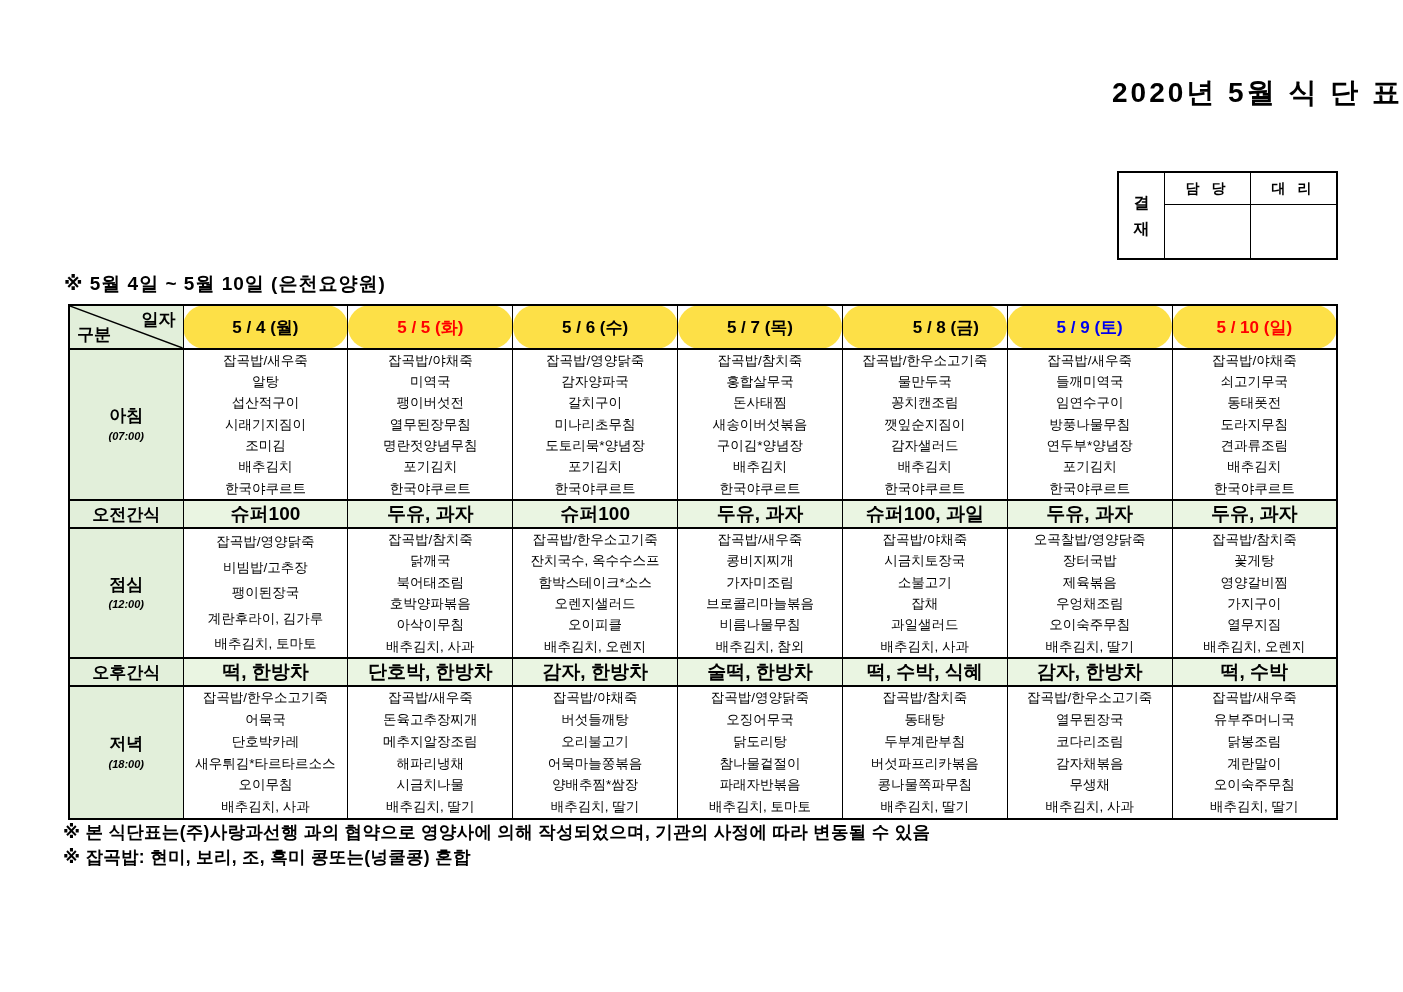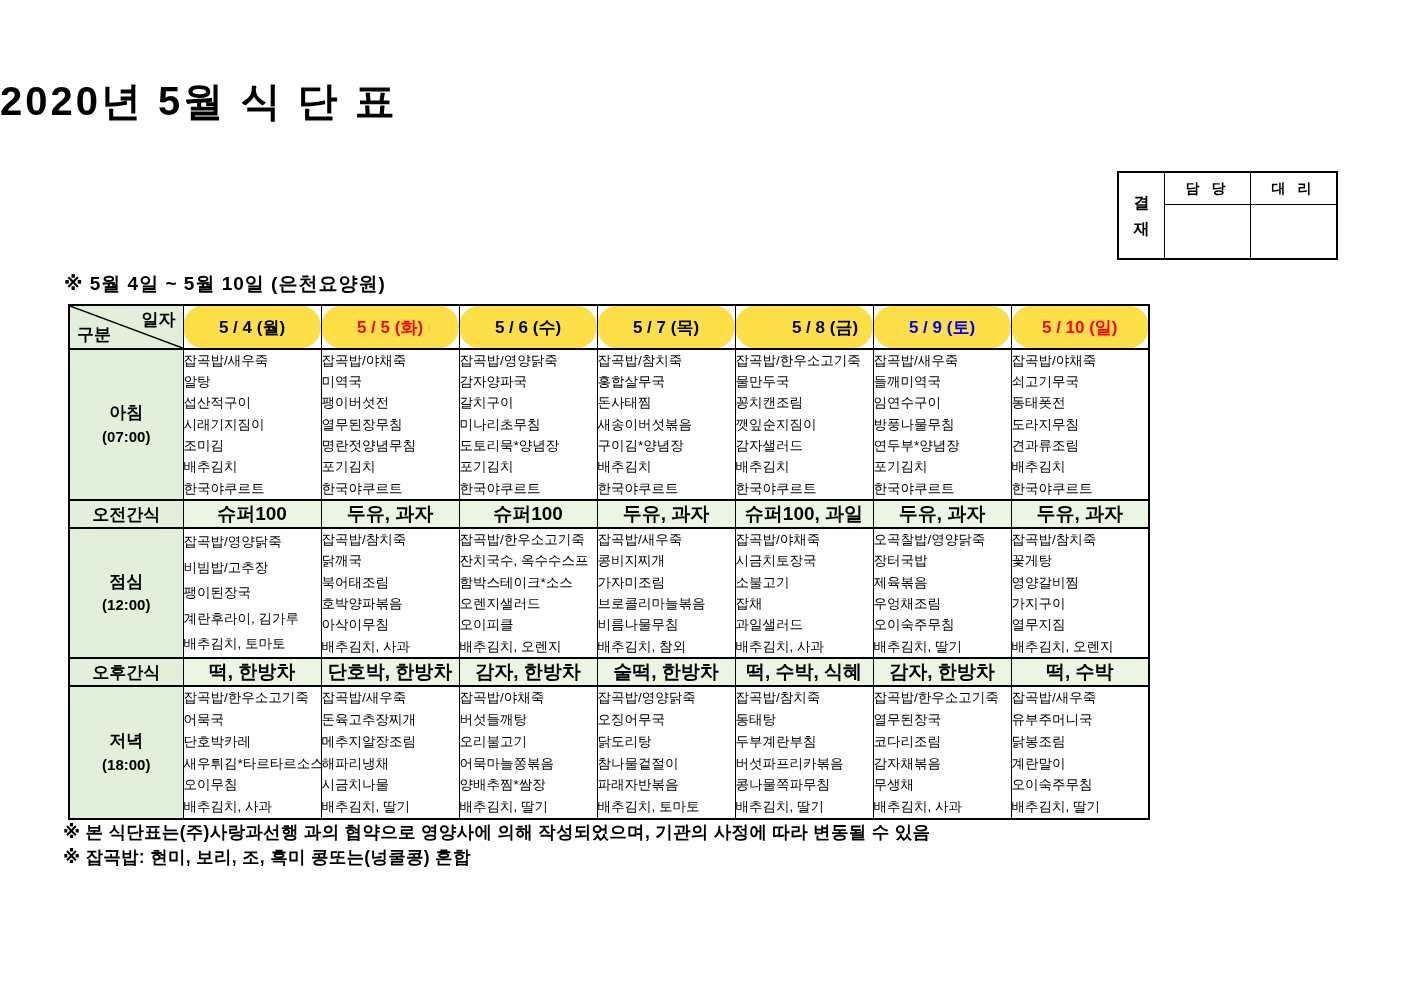--- a/index.html
+++ b/index.html
@@ -1,22 +1,22 @@
 <!DOCTYPE html>
 <html><head>
 <meta charset="utf-8">
 <style>
   html,body{margin:0;padding:0;background:#fff;}
   .page{
     position:relative;width:1403px;height:992px;background:#ffffff;overflow:hidden;
     font-family:"Liberation Sans","DejaVu Sans",sans-serif;color:#000;
   }
   .title{
-    position:absolute;top:74px;left:0;width:100%;margin:0;text-align:left;
-    font-size:40px;font-weight:bold;letter-spacing:3px;
+    position:absolute;top:74px;left:0;width:100%;margin:0;text-align:right;
+    font-size:28px;font-weight:bold;letter-spacing:3px;
   }
   
   .approval{
     position:absolute;left:1117px;top:171px;width:221px;height:89px;
     border:2px solid #000;display:flex;box-sizing:border-box;background:#fff;
   }
   .approval-label{
     width:45px;border-right:1px solid #000;display:flex;align-items:center;justify-content:center;
     font-size:16px;font-weight:bold;white-space:pre-line;text-align:center;line-height:1.6;
   }
@@ -27,49 +27,49 @@
   .a-cell{
     flex:1;display:flex;align-items:center;justify-content:center;
     font-size:14px;font-weight:bold;letter-spacing:4px;box-sizing:border-box;
   }
   .a-cell + .a-cell{border-left:1px solid #000;}
   .subtitle{
     position:absolute;left:64px;top:271px;font-size:19px;font-weight:bold;letter-spacing:1px;
   }
   
   .menu-table{
-    position:absolute;left:68px;top:304px;width:1082px;
+    position:absolute;left:68px;top:304px;width:1270px;
     border-collapse:collapse;table-layout:fixed;background:#fff;
     border:2px solid #000;
   }
   .menu-table th,.menu-table td{
     border:1px solid #000;border-top-width:2px;border-bottom-width:2px;
     padding:0;box-sizing:border-box;
   }
   .corner{
     position:relative;background:#e2efda;height:44px;font-weight:bold;font-size:17px;
   }
   .corner svg{position:absolute;left:0;top:0;width:100%;height:100%;display:block;}
   .corner-top{position:absolute;top:2px;right:7px;}
   .corner-bottom{position:absolute;bottom:2px;left:7px;}
   .day-head{
     background:#fde047;font-size:17px;font-weight:bold;text-align:center;vertical-align:middle;border-radius:22px;
   }
   .row-label{
     background:#e2efda;font-weight:bold;font-size:17px;text-align:center;vertical-align:middle;line-height:1.45;
   }
-  .row-label .time{font-size:15px;}
+  .row-label .time{font-size:11px;font-style:italic;}
   .snack-label{background:#e2efda;font-weight:bold;font-size:17px;text-align:center;height:22px;}
   .snack-cell{
     background:#eaf5e2;text-align:center;font-size:19px;height:22px;vertical-align:middle;font-weight:bold;
   }
   .menu-cell{vertical-align:middle;background:#fff;}
   .cell-flex{
     display:flex;flex-direction:column;justify-content:space-around;
-    width:100%;
+    align-items:center;width:100%;
   }
   .row-breakfast .cell-flex{height:149px;}
   .row-lunch .cell-flex{height:128px;}
   .row-dinner .cell-flex{height:131px;}
   .menu-line{font-size:13.5px;line-height:1;white-space:nowrap;}
   .notes{
     position:absolute;left:63px;top:820px;font-size:17.5px;font-weight:bold;line-height:1.42;letter-spacing:0.3px;
   }
 </style>
 </head>

